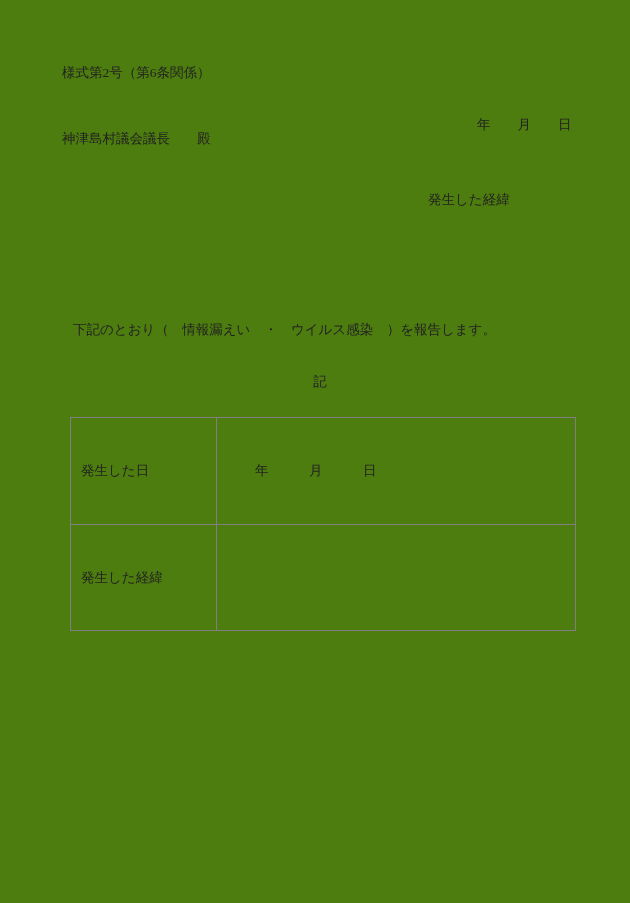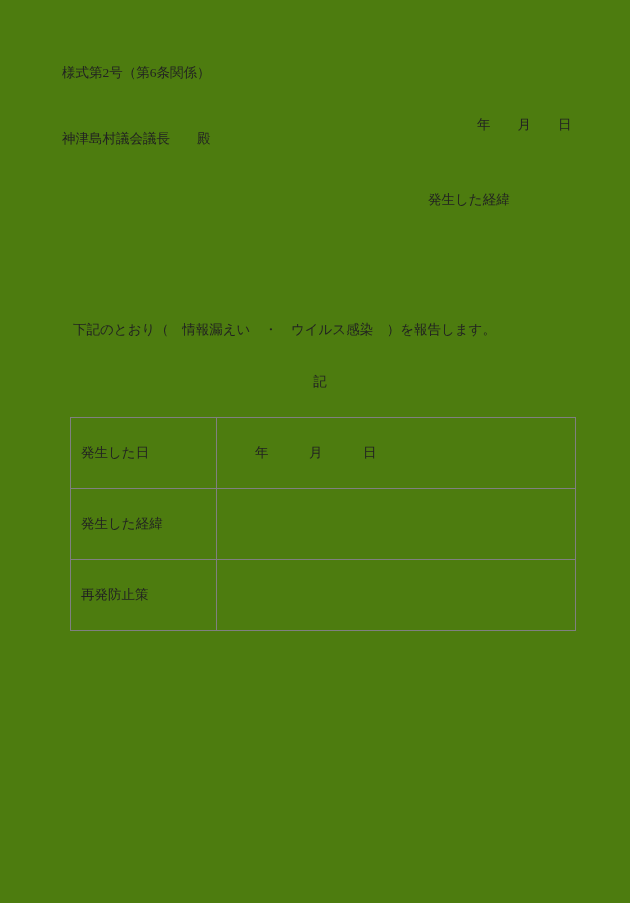--- a/index.html
+++ b/index.html
@@ -81,20 +81,16 @@
   <table class="incident">
     <tbody>
       <tr>
         <td class="label-cell">発生した日</td>
         <td class="value-cell">年　　　月　　　日</td>
       </tr>
       <tr>
         <td class="label-cell">発生した経緯</td>
         <td class="value-cell"></td>
       </tr>
-      <tr>
-        <td class="label-cell">再発防止策</td>
-        <td class="value-cell"></td>
-      </tr>
     </tbody>
   </table>
 
 </div>
 
 </body></html>

